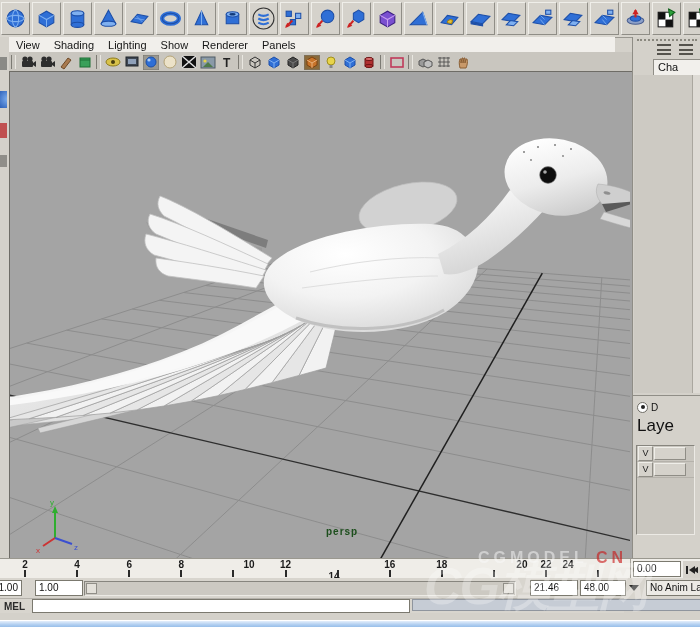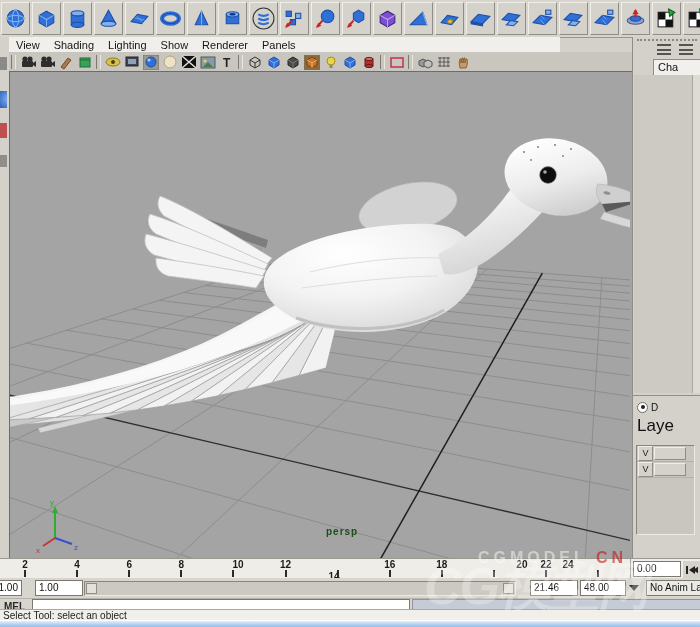--- a/index.html
+++ b/index.html
@@ -5,21 +5,21 @@
   html,body{margin:0;padding:0;background:#555;}
   #win{position:relative;width:700px;height:627px;background:#d4d1ca;overflow:hidden;
        font-family:"Liberation Sans",sans-serif;-webkit-font-smoothing:none;}
   
   #shelf{position:absolute;left:0;top:0;width:700px;height:37px;background:#d8d5ce;
          border-bottom:1px solid #98968f;display:flex;align-items:center;overflow:hidden;}
   .shelf-btn{width:27px;height:31px;margin:1px;background:#d5d2cb;border:1px solid;
              border-color:#efeee9 #8f8d86 #8f8d86 #efeee9;flex:0 0 auto;
              display:flex;align-items:center;justify-content:center;}
   
-  #menubar{position:absolute;left:9px;top:37px;width:551px;height:15px;background:#f1efeb;
+  #menubar{position:absolute;left:9px;top:37px;width:606px;height:15px;background:#f1efeb;
            border-bottom:1px solid #c6c3bc;display:flex;align-items:center;}
   .menu-item{font-size:11px;color:#161616;padding:0 7px;white-space:nowrap;}
   
   #ptoolbar{position:absolute;left:9px;top:52px;width:623px;height:20px;background:#c9c6bf;
             border-bottom:1px solid #908e87;display:flex;align-items:center;overflow:hidden;}
   .tb-icon{width:17px;height:16px;margin:0 1px;flex:0 0 auto;display:flex;align-items:center;justify-content:center;}
   .tb-sep{width:3px;height:14px;margin:0 2px;border-left:1px solid #7c7a73;border-right:1px solid #e9e7e1;flex:0 0 auto;}
   
   #leftstrip{position:absolute;left:0;top:37px;width:9px;height:521px;background:#d4d1ca;border-right:1px solid #9a988f;}
   .frag{position:absolute;left:0;width:7px;}
@@ -580,21 +580,21 @@
   <div id="timeline">
     <div id="ruler">
         <div class="tick-label" style="left: 25px;">2</div>
         <div class="tick-mark" style="left: 25px;"></div>
         <div class="tick-label" style="left: 77.1px;">4</div>
         <div class="tick-mark" style="left: 77.1px;"></div>
         <div class="tick-label" style="left: 129.2px;">6</div>
         <div class="tick-mark" style="left: 129.2px;"></div>
         <div class="tick-label" style="left: 181.3px;">8</div>
         <div class="tick-mark" style="left: 181.3px;"></div>
-        <div class="tick-label" style="left: 238px;">10</div>
+        <div class="tick-label" style="left: 249px;">10</div>
         <div class="tick-mark" style="left: 233.4px;"></div>
         <div class="tick-label" style="left: 285.5px; text-align: center;">12</div>
         <div class="tick-mark" style="left: 285.5px;"></div>
         <div class="tick-label" style="left: 334px; margin-top: 12px;">14</div>
         <div class="tick-mark" style="left: 337.6px;"></div>
         <div class="tick-label" style="left: 389.7px;">16</div>
         <div class="tick-mark" style="left: 389.7px;"></div>
         <div class="tick-label" style="left: 441.8px;">18</div>
         <div class="tick-mark" style="left: 441.8px;"></div>
         <div class="tick-label" style="left: 493.9px; margin-left: 16px;">20</div>
@@ -630,22 +630,19 @@
     </div>
     <div id="f-anim-layer" class="xpfield">No Anim Layer</div>
   </div>
 
   <div id="melrow">
     <div id="mel-label">MEL</div>
     <input id="mel-input" class="xpfield" value="" style="">
     <div id="mel-results"></div>
   </div>
 
-  <div id="helprow">
-    <div id="help-text">Select Tool: select an object</div>
-  </div>
 
   <div id="bluestrip"></div>
 
   <div id="wm-small"><span>CGMODEL</span> <span class="cn">CN</span></div>
   <div id="wm-ghost">CG模型网</div>
 
 </div>
 
 </body></html>

